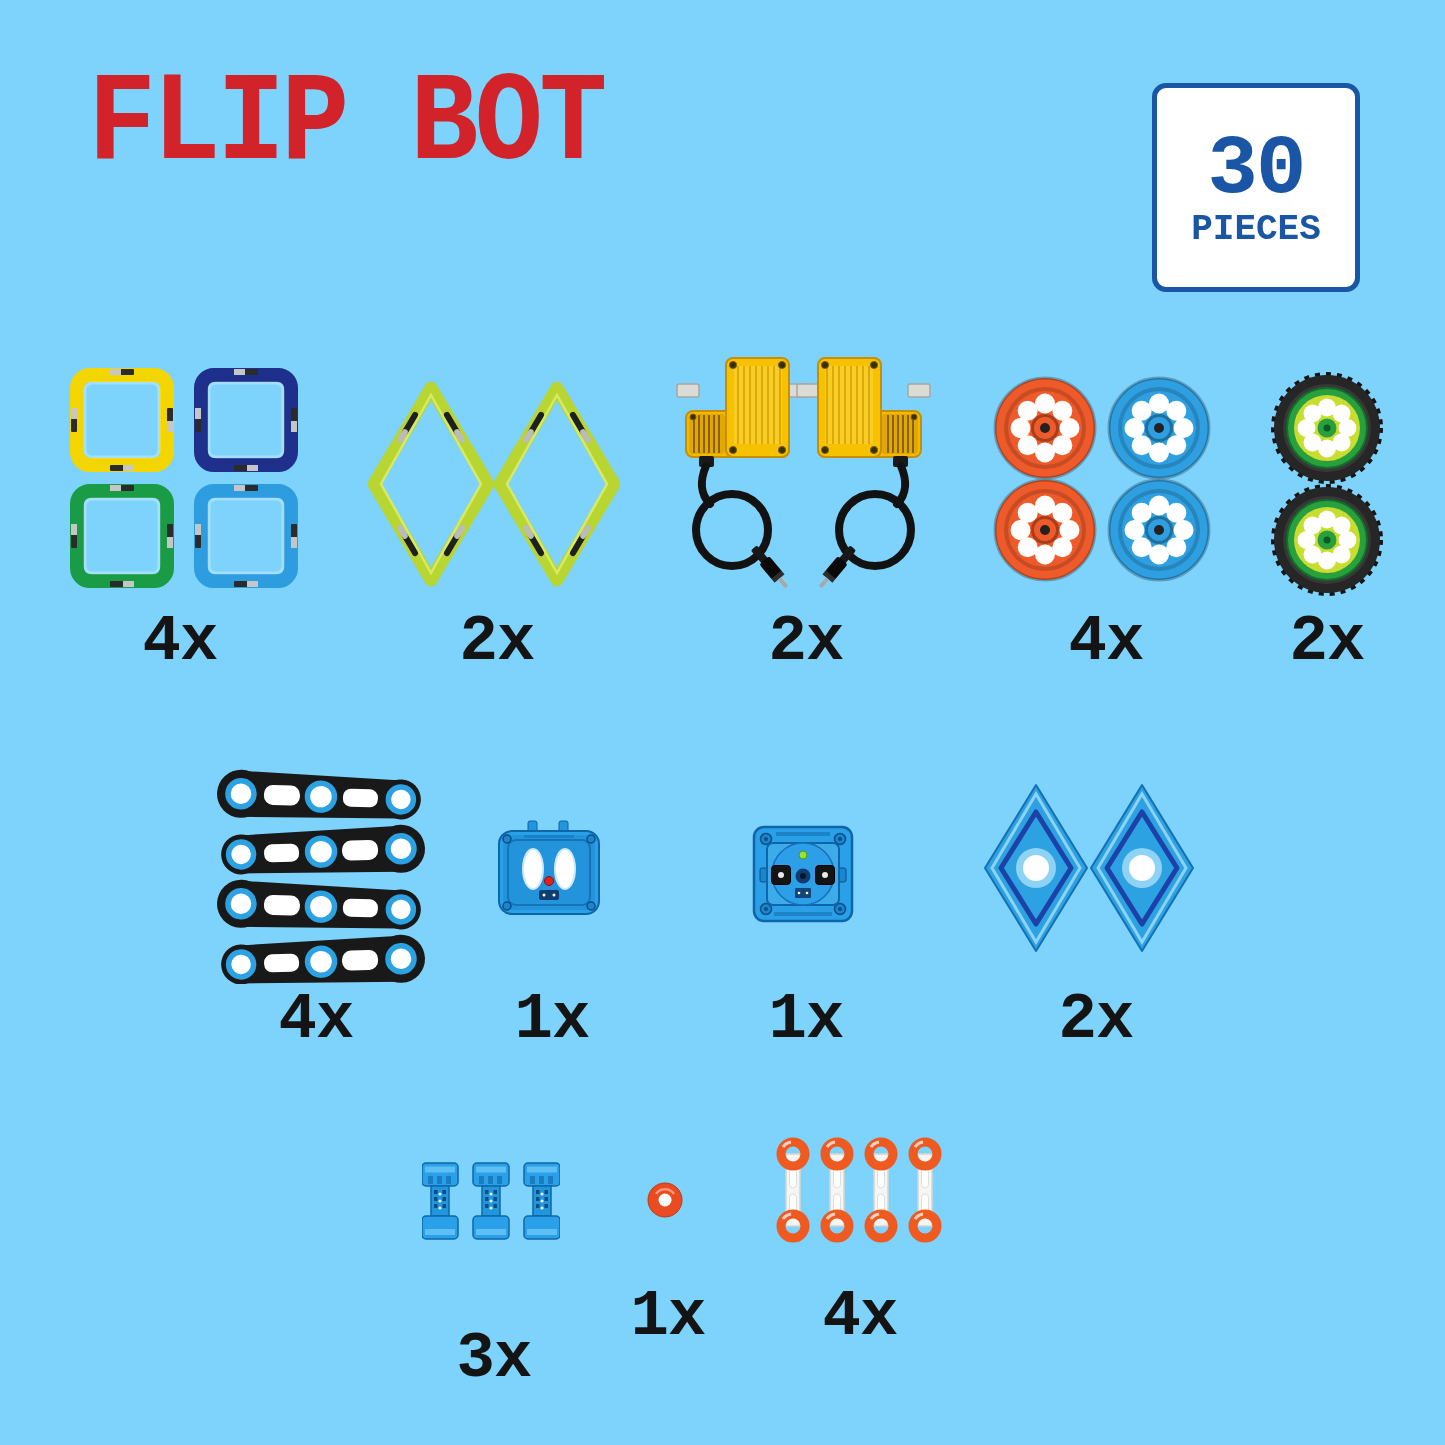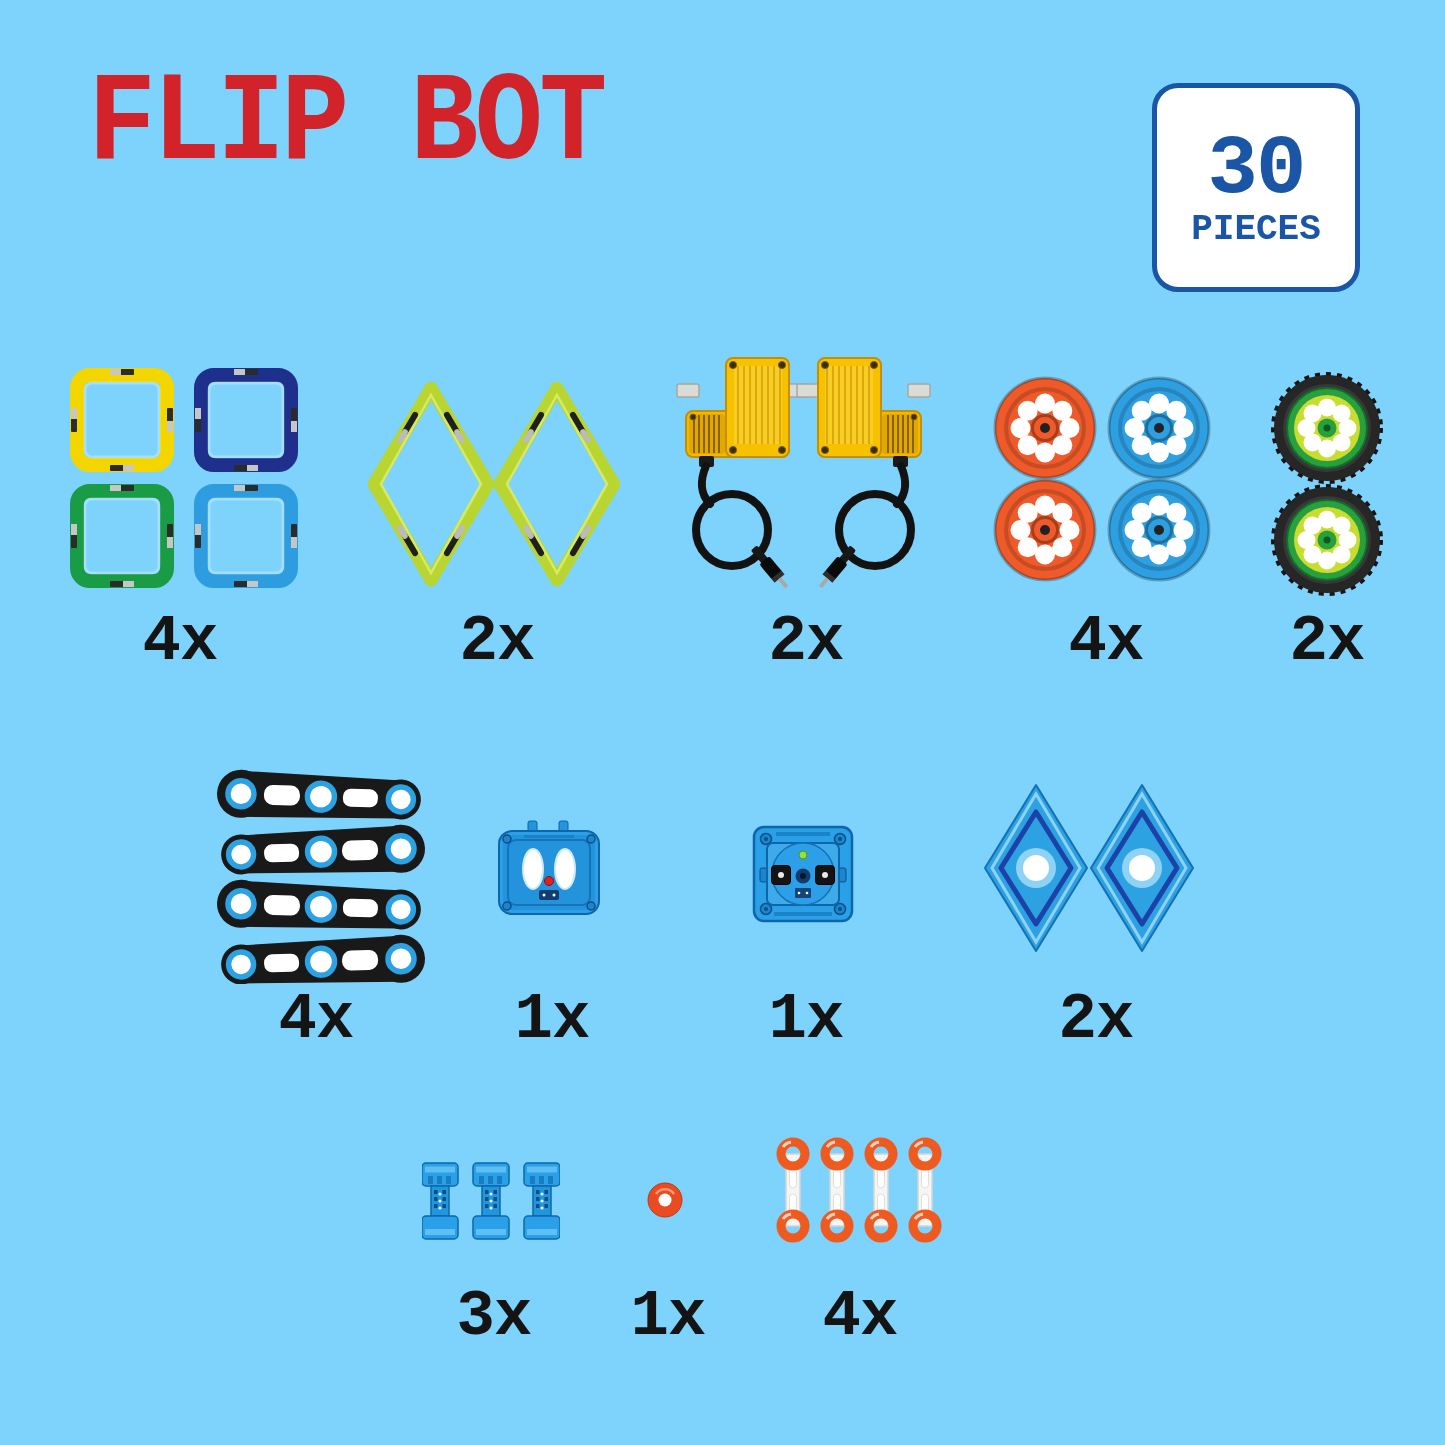--- a/index.html
+++ b/index.html
@@ -12,21 +12,21 @@
   }
   .title{
     position:absolute;left:88px;top:62px;
     font-size:126px;font-weight:bold;line-height:1.0;
     letter-spacing:-4px;color:#d2232a;
     transform:scaleX(0.90);transform-origin:left top;
     white-space:nowrap;
   }
   .badge{
     position:absolute;left:1152px;top:83px;width:208px;height:209px;
-    border:5px solid #1a56a5;border-radius:26px;box-sizing:border-box;
+    border:5px solid #1a56a5;border-radius:14px;box-sizing:border-box;
     display:flex;flex-direction:column;align-items:center;justify-content:center;
     color:#1a56a5;background:#ffffff;
   }
   .badge-count{font-size:84px;font-weight:bold;line-height:1;letter-spacing:-2px;}
   .badge-label{font-size:36px;font-weight:bold;line-height:1;letter-spacing:0;}
   .fig{position:absolute;}
   .fig svg{display:block;width:100%;height:100%;}
   .ql{
     position:absolute;transform:translateX(-50%);
     font-size:64px;font-weight:bold;color:#141414;
@@ -43,21 +43,21 @@
   .f-battery{left:752px;top:824px;width:102px;height:100px;}
   .f-bluedia{left:982px;top:782px;width:214px;height:172px;}
   .f-conns{left:422px;top:1162px;width:138px;height:78px;}
   .f-ring{left:646px;top:1181px;width:38px;height:38px;}
   .f-links{left:773px;top:1135px;width:172px;height:110px;}
   
   .l1{left:180px;top:610px;}  .l2{left:497px;top:610px;}
   .l3{left:806px;top:610px;}  .l4{left:1106px;top:610px;}
   .l5{left:1327px;top:610px;} .l6{left:316px;top:988px;}
   .l7{left:552px;top:988px;}  .l8{left:806px;top:988px;}
-  .l9{left:1096px;top:988px;} .l10{left:494px;top:1285px;}
+  .l9{left:1096px;top:988px;} .l10{left:494px;top:1327px;}
   .l11{left:668px;top:1285px;}.l12{left:860px;top:1285px;}
 </style>
 </head>
 <body>
 
 <div class="canvas">
 
   <div class="title">FLIP BOT</div>
 
   <div class="badge">

